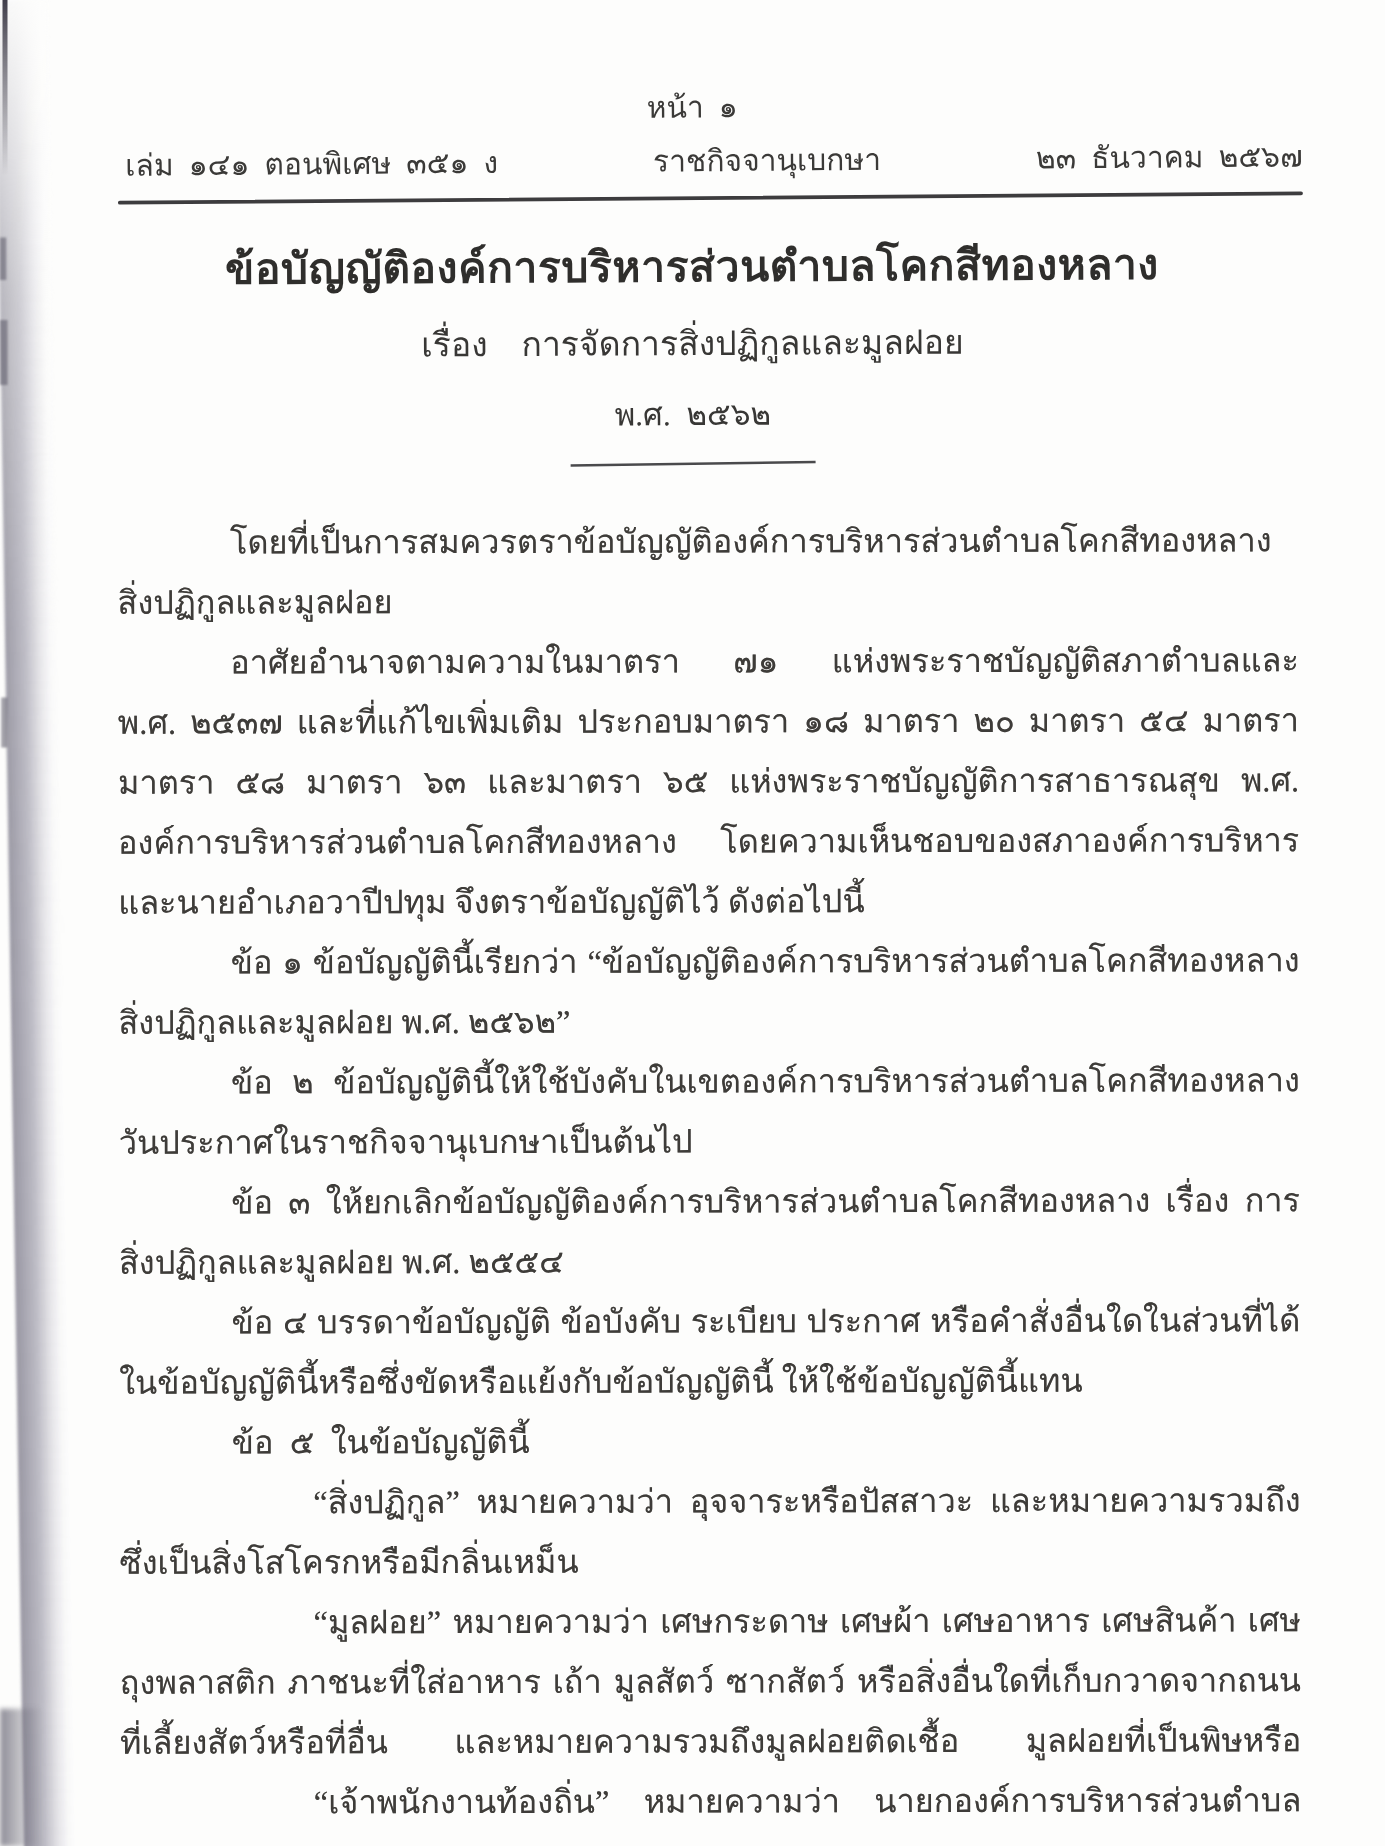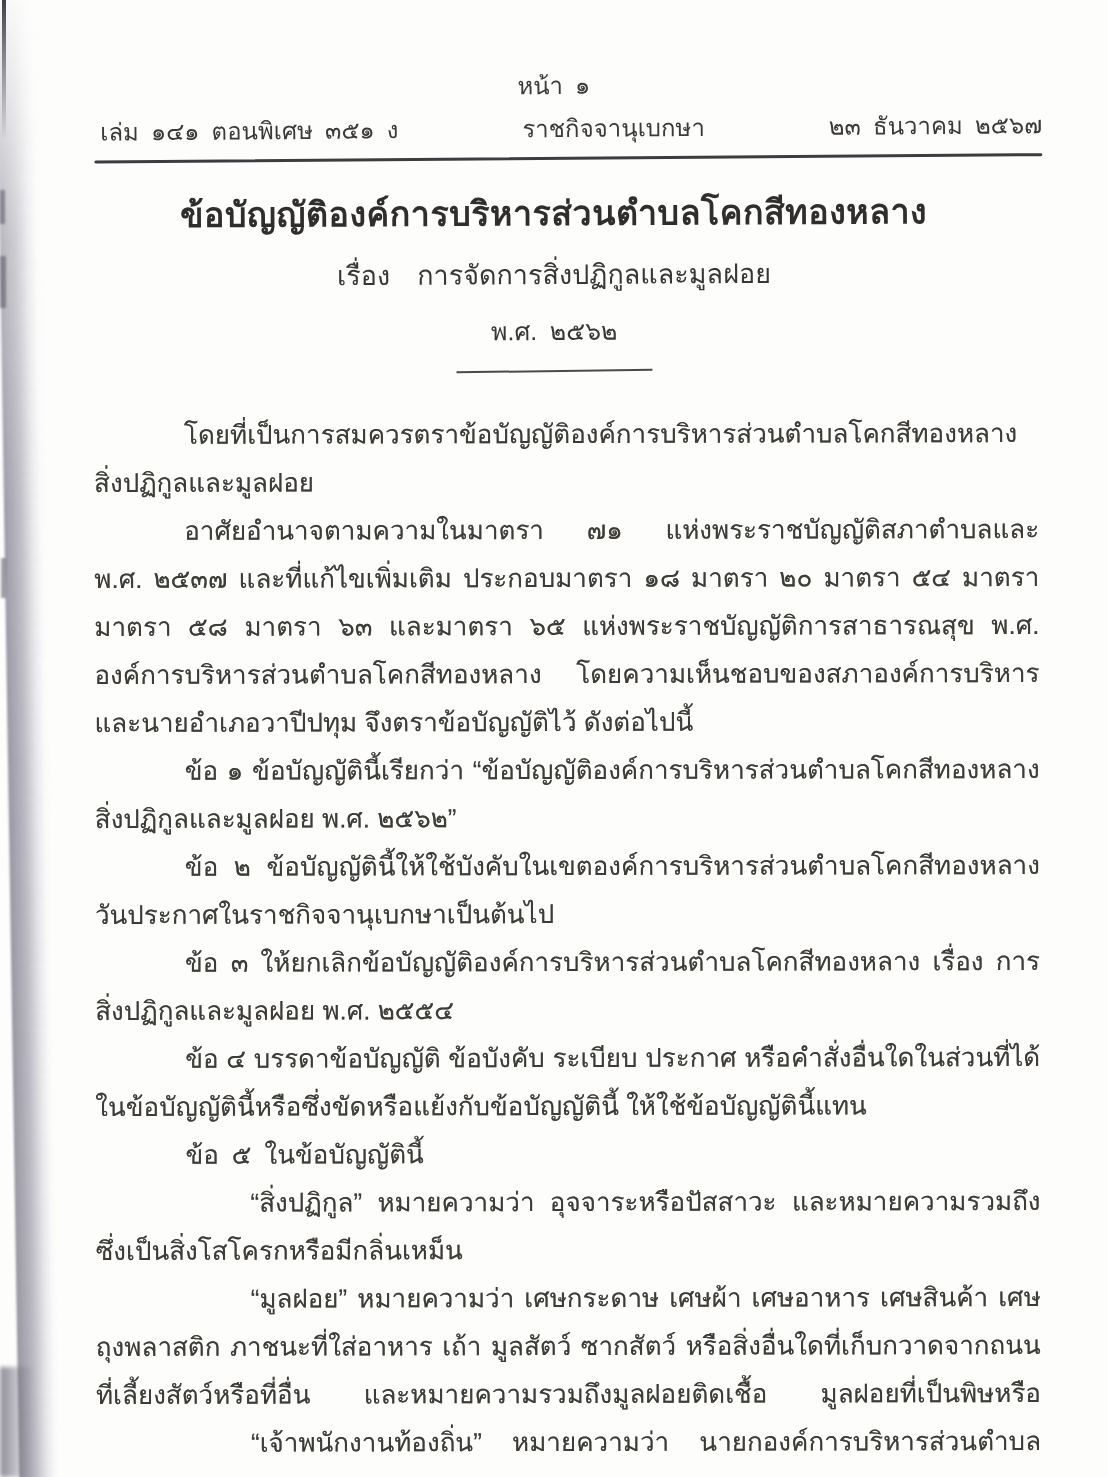--- a/index.html
+++ b/index.html
@@ -11,20 +11,21 @@
     height: 1477px;
     background: #fdfdfc;
     overflow: hidden;
     font-family: "Liberation Sans", "DejaVu Sans", sans-serif;
     color: #3e3c39;
     position: relative;
   }
   .page {
     position: absolute;
     inset: 0;
+    font-family: Liberation Serif, serif;
   }
 
   
   .edge-band {
     position: absolute;
     left: -4px; top: 0; bottom: -10px;
     width: 42px;
     transform: skewX(0.9deg);
     transform-origin: top left;
     background:

